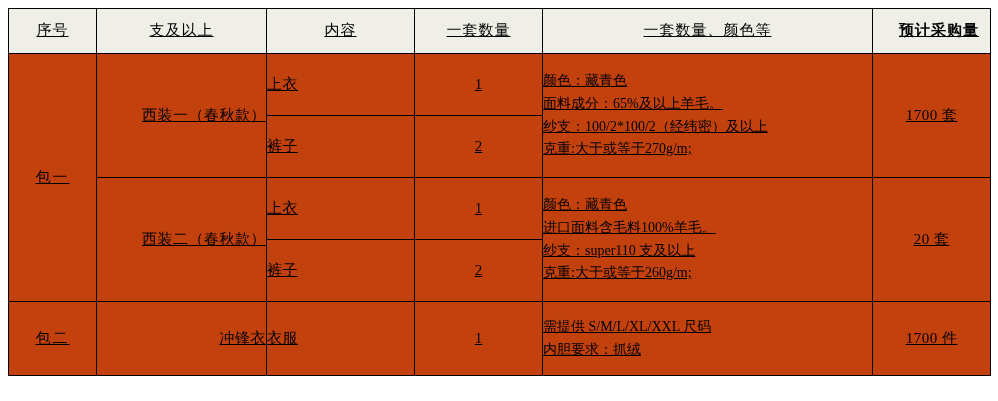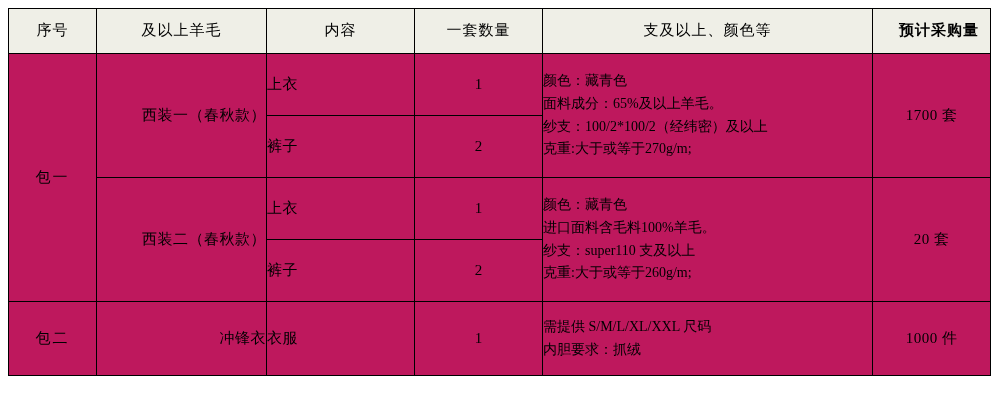--- a/index.html
+++ b/index.html
@@ -17,21 +17,22 @@
     width: 998px;
     height: 401px;
     position: relative;
     box-sizing: border-box;
     padding: 8px 8px 0 8px;
   }
   table.spec {
     border-collapse: collapse;
     width: 982px;
     table-layout: fixed;
-    background: #be185d;
+    background: #c2410c;
+    text-decoration: underline;
   }
   table.spec col.c0 { width: 88px; }
   table.spec col.c1 { width: 170px; }
   table.spec col.c2 { width: 148px; }
   table.spec col.c3 { width: 128px; }
   table.spec col.c4 { width: 330px; }
   table.spec col.c5 { width: 118px; }
 
   table.spec th, table.spec td {
     border: 1px solid #000000;
@@ -92,24 +93,24 @@
       <col class="c0">
         <col class="c1">
         <col class="c2">
         <col class="c3">
         <col class="c4">
         <col class="c5">
     </colgroup>
     <thead>
       <tr>
         <th>序号</th>
-        <th>及以上羊毛</th>
+        <th>支及以上</th>
         <th>内容</th>
         <th>一套数量</th>
-        <th>支及以上、颜色等</th>
+        <th>一套数量、颜色等</th>
         <th class="bold-head">预计采购量</th>
       </tr>
     </thead>
     <tbody>
       <tr class="row-tall">
         <td class="pkg" rowspan="4">包一</td>
         <td class="name" rowspan="2">西装一（春秋款）</td>
         <td class="ctr">上衣</td>
         <td class="qty">1</td>
         <td class="detail" rowspan="2">
@@ -142,17 +143,17 @@
       </tr>
       <tr class="row-last">
         <td class="pkg">包二</td>
         <td class="name">冲锋衣</td>
         <td class="ctr">衣服</td>
         <td class="qty">1</td>
         <td class="detail">
           <div class="line">需提供 S/M/L/XL/XXL 尺码</div>
           <div class="line">内胆要求：抓绒</div>
         </td>
-        <td class="amount">1000 件</td>
+        <td class="amount">1700 件</td>
       </tr>
     </tbody>
   </table>
 </div>
 
 </body></html>

